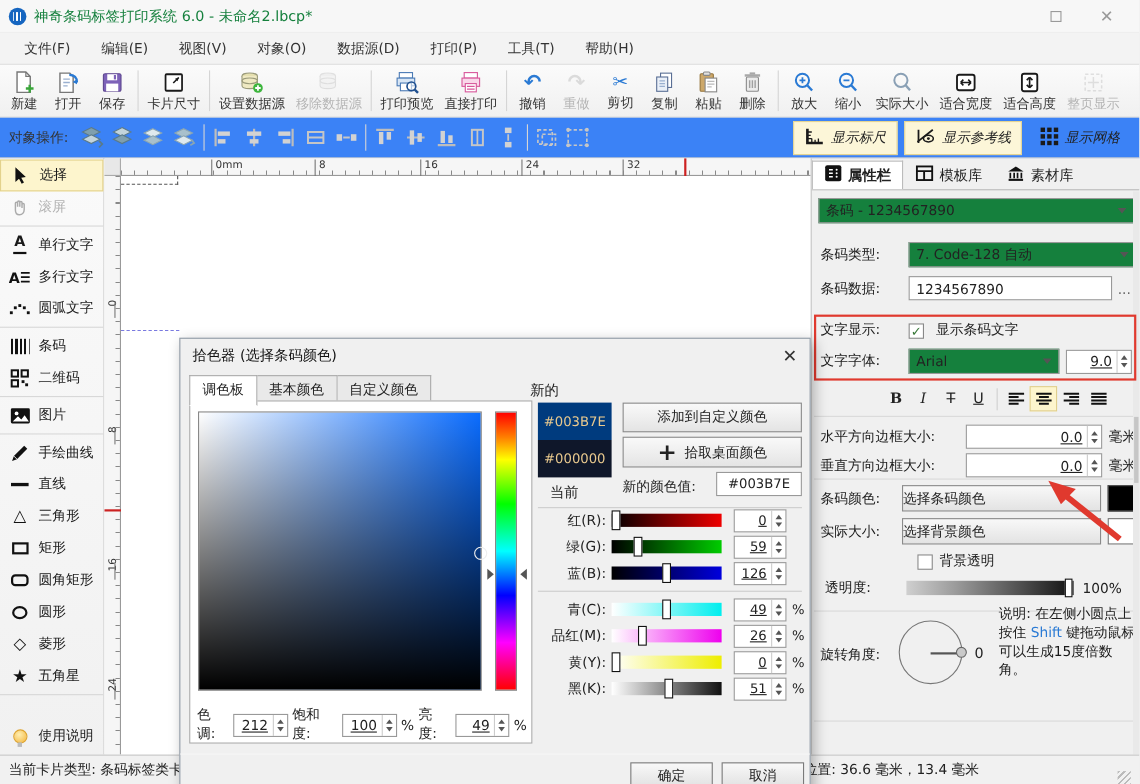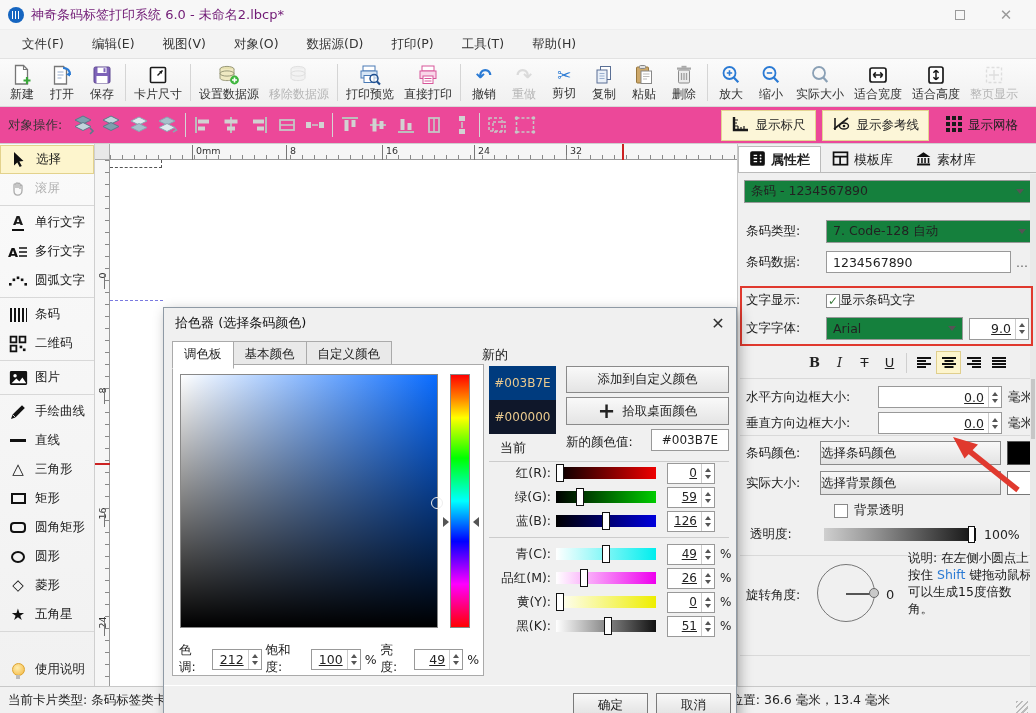--- a/index.html
+++ b/index.html
@@ -5,44 +5,44 @@
   * { margin:0; padding:0; box-sizing:border-box; }
   html,body { width:1036px; height:713px; }
   body { font-family:"DejaVu Sans","Liberation Sans",sans-serif; font-size:12px; color:#222; background:#f0f0f0; }
   #app { position:relative; width:1036px; height:713px; background:#f0f0f0; overflow:hidden; }
 
   
   .titlebar { position:absolute; left:0; top:0; width:100%; height:30px; background:#f7f7f7; display:flex; align-items:center; padding:0 8px; border-bottom:1px solid #eee; }
   .appicon { width:16px; height:16px; border-radius:50%; background:#1565c0; margin-right:7px; position:relative; flex:0 0 auto; }
   .appicon::after { content:""; position:absolute; left:4px; top:4px; width:8px; height:8px;
     background:repeating-linear-gradient(to right,#fff 0 1px,transparent 1px 3px); }
-  .wtitle { color:#701a75; font-size:13px;text-align:right; }
+  .wtitle { color:#15803d; font-size:13px;text-align:right; }
   .wbtns { margin-left:auto; display:flex; gap:26px; padding-right:12px; color:#9a9a9a; }
   .wbtn { width:20px; height:20px; display:flex; align-items:center; justify-content:center; font-size:15px; }
   .wbtn .sq { width:10px; height:10px; border:1.4px solid #9a9a9a; }
 
   
   .menubar { position:absolute; left:0; top:30px; width:100%; height:28px; background:#f3f3f3; display:flex; align-items:center; padding:0 8px; font-size:12.5px; color:#333; }
   .menu-item { padding:4px 14px; }
 
   
   .toolbar1 { position:absolute; left:0; top:58px; width:100%; height:49px; background:linear-gradient(#fbfbfb,#f0f0f0); border-top:1px solid #e2e2e2; border-bottom:1px solid #d8d8d8; display:flex; align-items:stretch; padding:2px 2px; }
   .tb1-btn { display:flex; flex-direction:column; align-items:center; justify-content:space-between; padding:3px 5px 2px; min-width:40px; font-size:12px; color:#333; white-space:nowrap; }
   .tb1-btn .ic { height:24px; display:flex; align-items:center; justify-content:center; }
   .tb1-btn.disabled { color:#b5b5b5; }
   .tb1-btn.disabled svg, .tb1-btn.disabled .uch { opacity:.45; filter:grayscale(1); }
   .vsep { width:1px; background:#d5d5d5; margin:3px 3px; }
   .uch { font-size:19px; font-weight:bold; line-height:22px; }
 
   
-  .toolbar2 { position:absolute; left:0; top:107px; width:100%; height:37px; background:#ec4899; border-bottom:1px solid #cfcfcf; display:flex; align-items:center; padding:0 8px; }
+  .toolbar2 { position:absolute; left:0; top:107px; width:100%; height:37px; background:#3b82f6; border-bottom:1px solid #cfcfcf; display:flex; align-items:center; padding:0 8px; }
   .tb2-label { font-size:12.5px; color:#333; margin-right:8px; }
   .tb2-ic { width:26px; height:26px; display:flex; align-items:center; justify-content:center; margin:0 1px; }
   .tb2-right { margin-left:auto; display:flex; align-items:center; gap:6px; }
-  .togglebtn { display:flex; align-items:center; gap:5px; padding:4px 9px; font-size:12.5px; color:#222; border:1px solid transparent; }
+  .togglebtn { display:flex; align-items:center; gap:5px; padding:4px 9px; font-size:12.5px; color:#222; border:1px solid transparent;font-style:italic; }
   .togglebtn.on { background:#fcf6d8; border:1px solid #e4d492; }
 
   
   .main { position:absolute; left:0; top:144px; width:1036px; height:542px; }
 
   
   .sidebar { position:absolute; left:0; top:0; width:95px; height:542px; background:linear-gradient(#fafafa,#f1f1f1); border-right:1px solid #cfcfcf; display:flex; flex-direction:column; padding-top:1px; }
   .tool { display:flex; align-items:center; gap:7px; height:29px; padding:0 4px 0 8px; font-size:12.5px; color:#1a1a1a; }
   .tool .tic { width:20px; height:20px; display:flex; align-items:center; justify-content:center; flex:0 0 auto; }
   .tool.selected { background:#fdf5cd; border:1px solid #e3d28c; }
@@ -731,21 +731,21 @@
         <span style="width:22px;text-align:center;color:#666">...</span>
       </div>
 
       <div class="redbox"></div>
 
       <div class="prow" style="left:8px; top:148px; width:287px">
         <span class="plabel" style="width:80px">文字显示:</span>
         <span class="checkbox">
             <span>✓</span>
           </span>
-        <span style="margin-left:0">显示条码文字</span>
+        <span style="margin-left:11px">显示条码文字</span>
       </div>
 
       <div class="prow" style="left:8px; top:173px; width:287px">
         <span class="plabel" style="width:80px">文字字体:</span>
         <div class="combo" style="width:137px">
           <span>Arial</span>
           <span class="caret"></span>
         </div>
         <div class="spin" style="width:60px; margin-left:6px">
           <span class="v">9.0</span>

